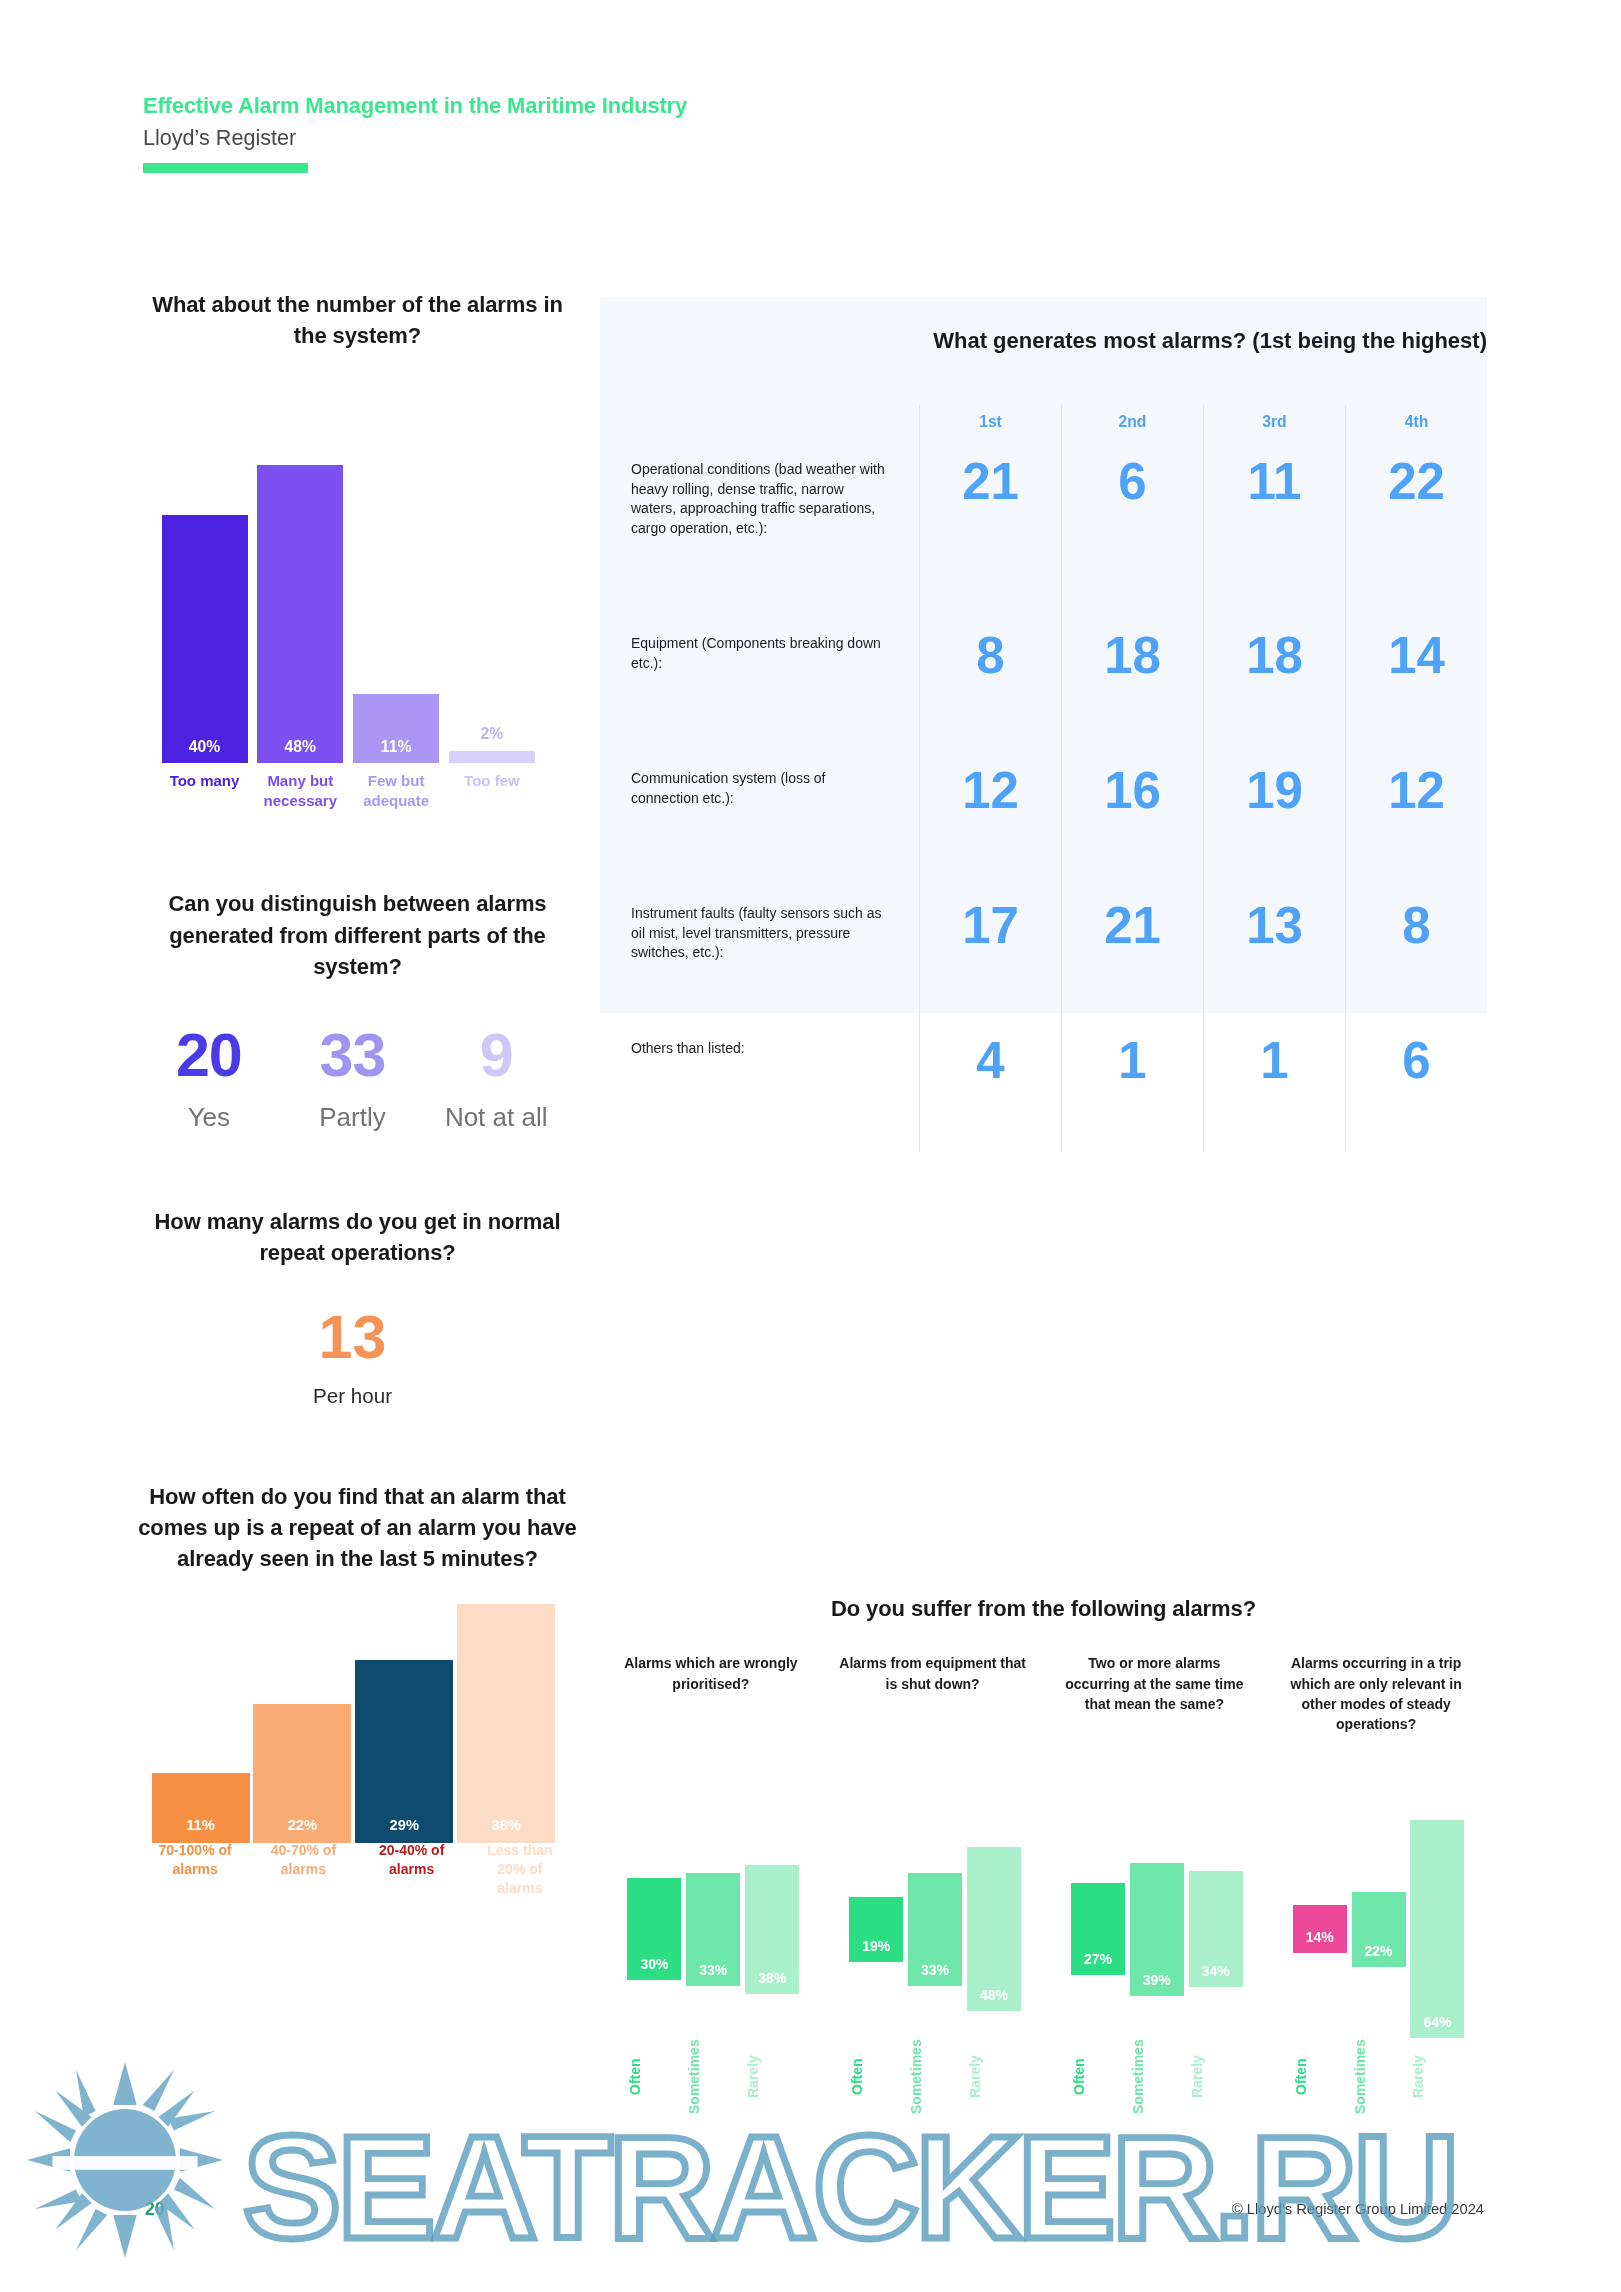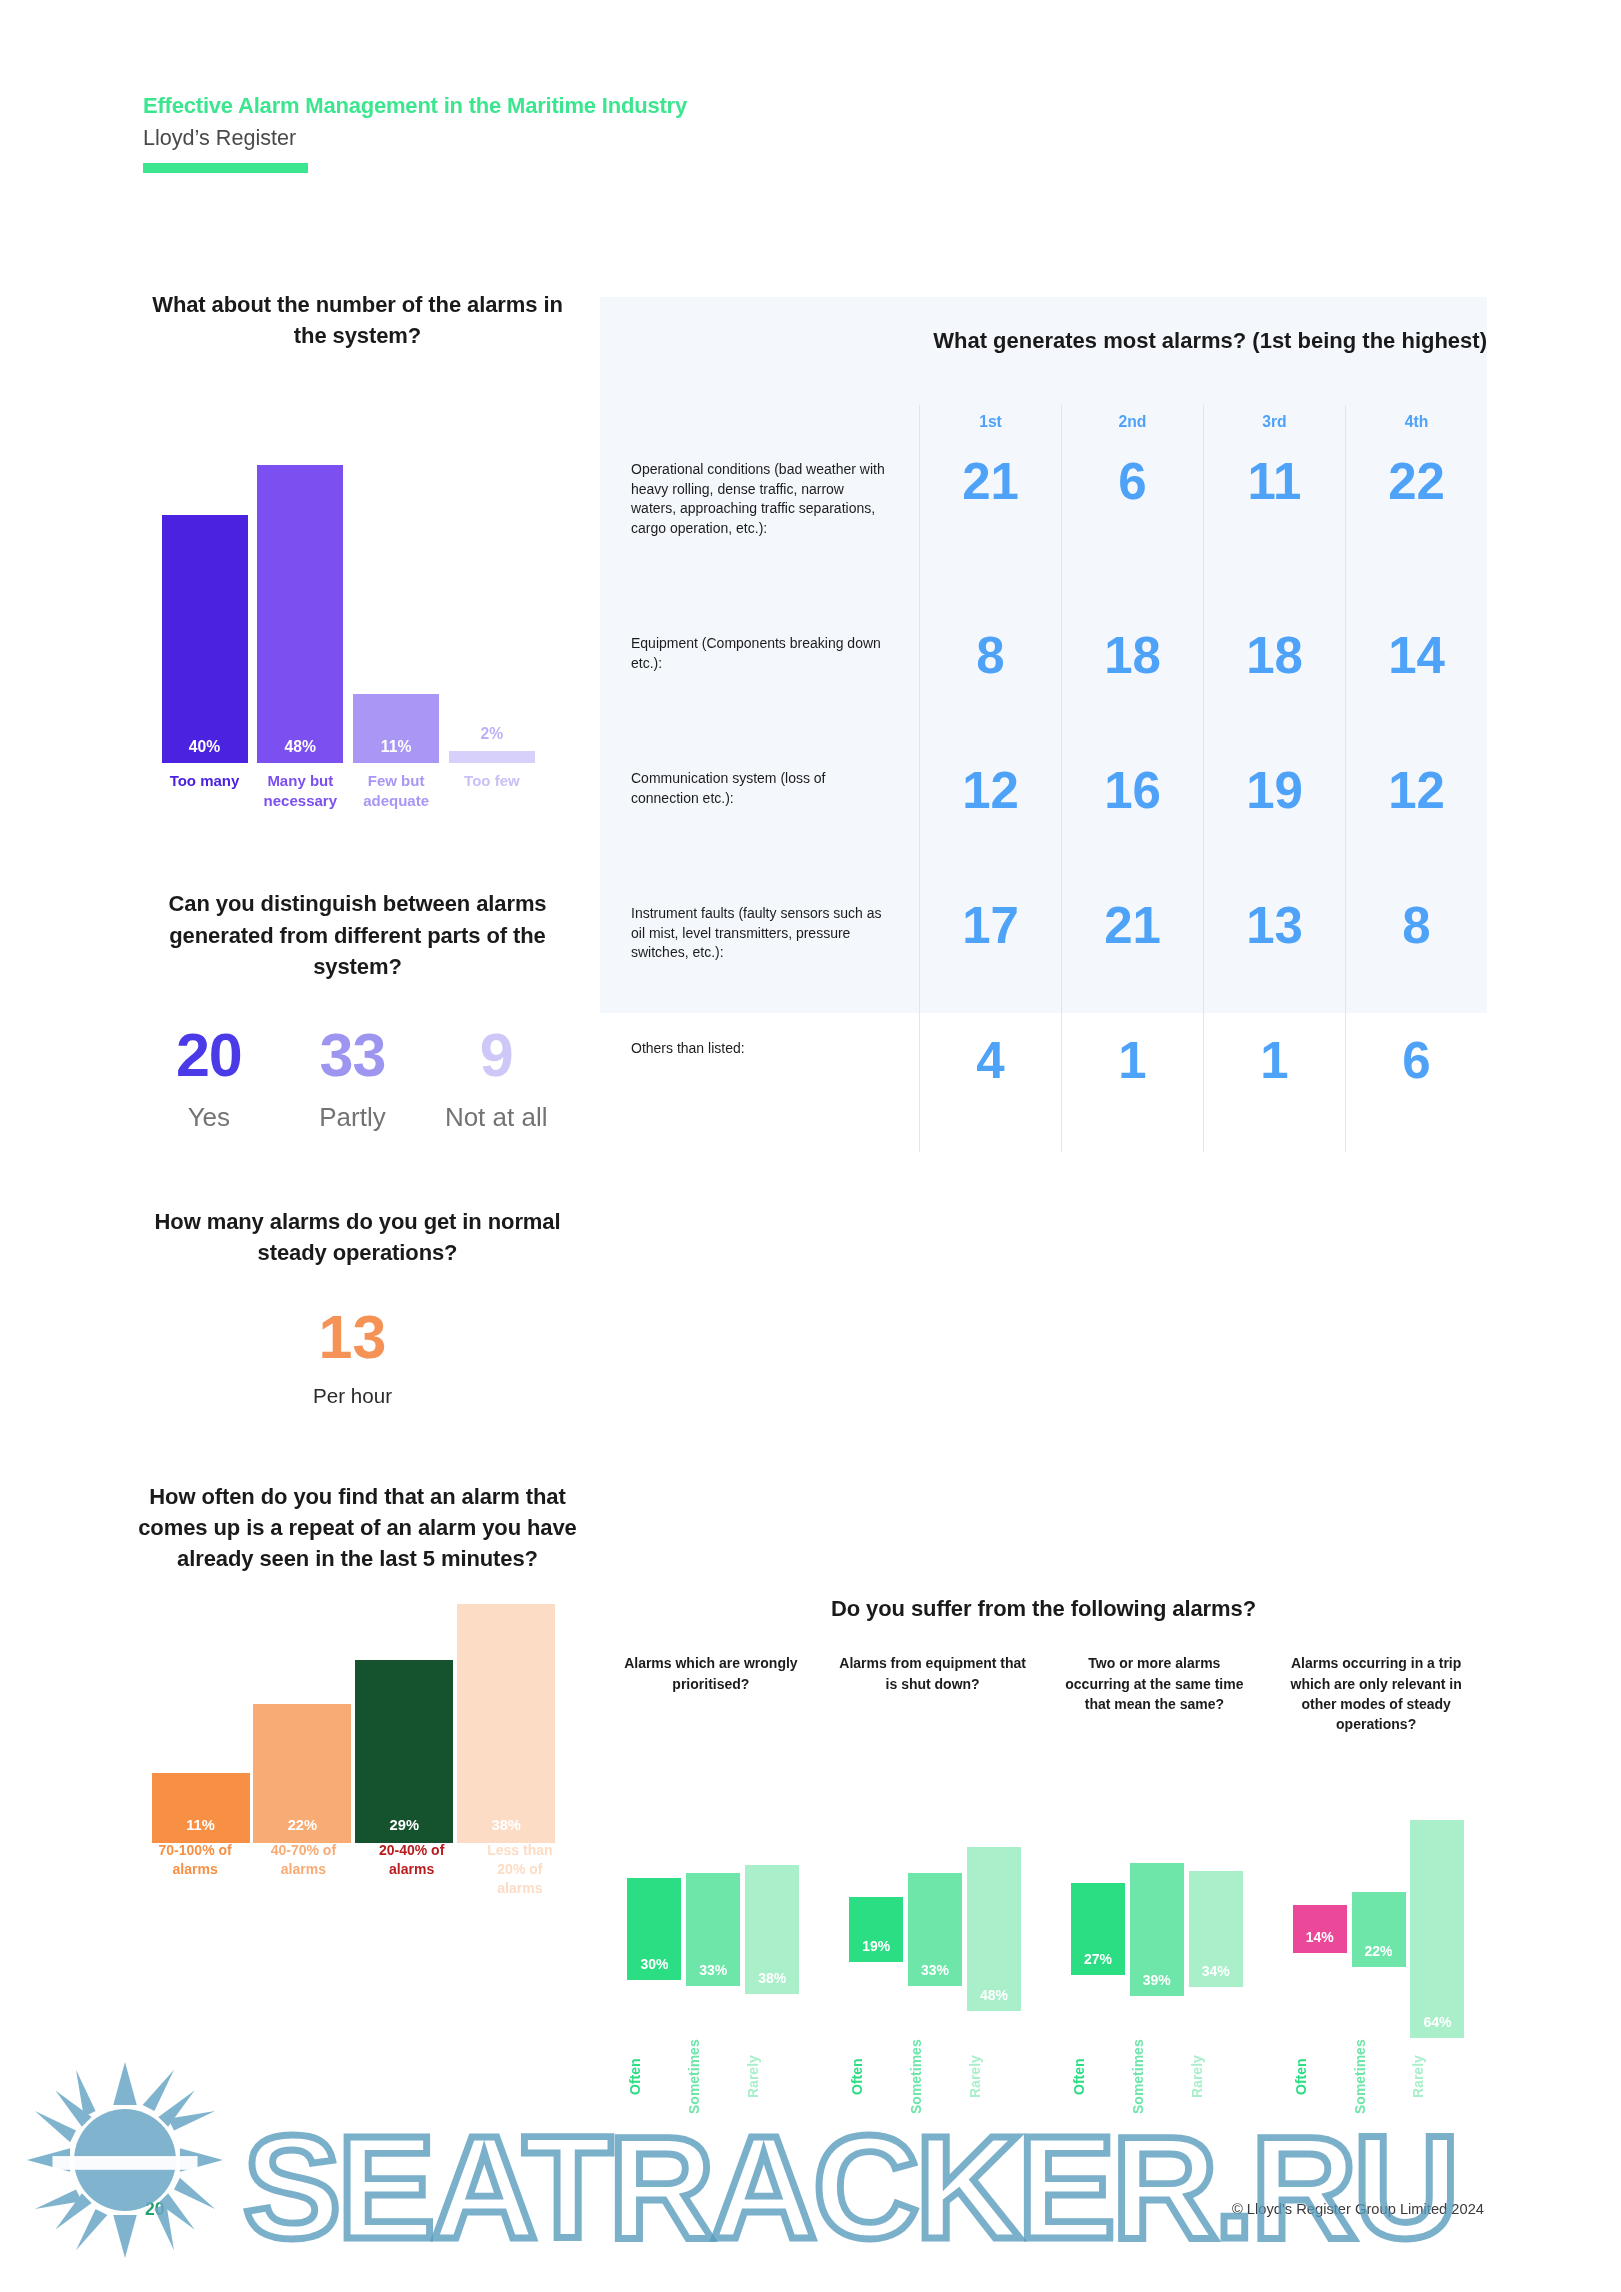--- a/index.html
+++ b/index.html
@@ -199,21 +199,21 @@
       <div class="trio-item">
         <div class="trio-num" style="color:#9e95f0;">33</div>
         <div class="trio-lab">Partly</div>
       </div>
       <div class="trio-item">
         <div class="trio-num" style="color:#cdc8f7;">9</div>
         <div class="trio-lab">Not at all</div>
       </div>
     </div>
 
-    <div class="q-title" style="margin-top:73px;">How many alarms do you get in normal steady operations?</div>
+    <div class="q-title" style="margin-top:73px;">How many alarms do you get in normal repeat operations?</div>
 
     <div class="single">
       <div class="single-num">13</div>
       <div class="single-lab">Per hour</div>
     </div>
 
     <div class="q-title" style="margin-top:73px;">How often do you find that an alarm that comes up is a repeat of an alarm you have already seen in the last 5 minutes?</div>
 
     <div class="orange-chart">
       <div class="oc-bars">
@@ -221,21 +221,21 @@
           <div class="oc-bar" style="height:70px;background:#f79044;">
             <div class="oc-val">11%</div>
           </div>
         </div>
         <div class="oc-col">
           <div class="oc-bar" style="height:139px;background:#f9ab74;">
             <div class="oc-val">22%</div>
           </div>
         </div>
         <div class="oc-col">
-          <div class="oc-bar" style="height:183px;background:#14532d;">
+          <div class="oc-bar" style="height:183px;background:#0c4a6e;">
             <div class="oc-val">29%</div>
           </div>
         </div>
         <div class="oc-col">
           <div class="oc-bar" style="height:239px;background:#fddcc5;">
             <div class="oc-val">38%</div>
           </div>
         </div>
       </div>
       <div class="oc-labels">

